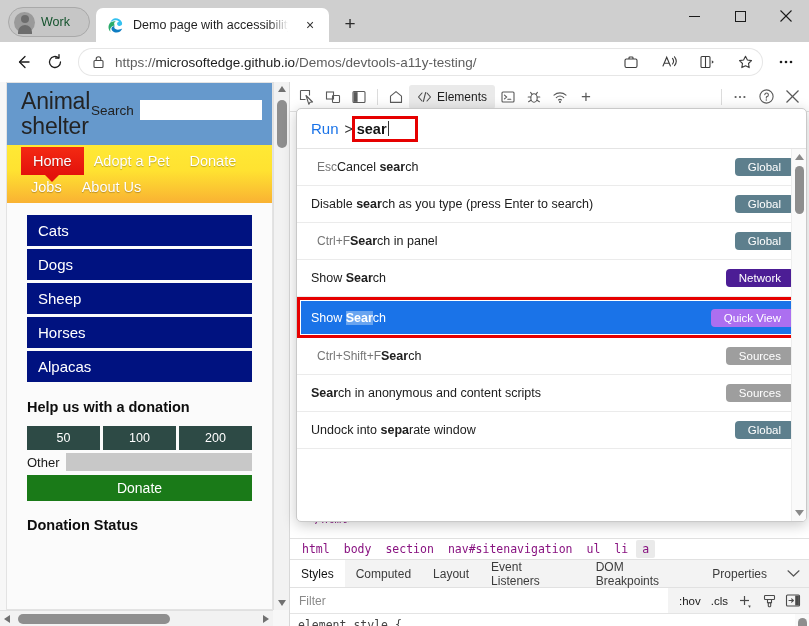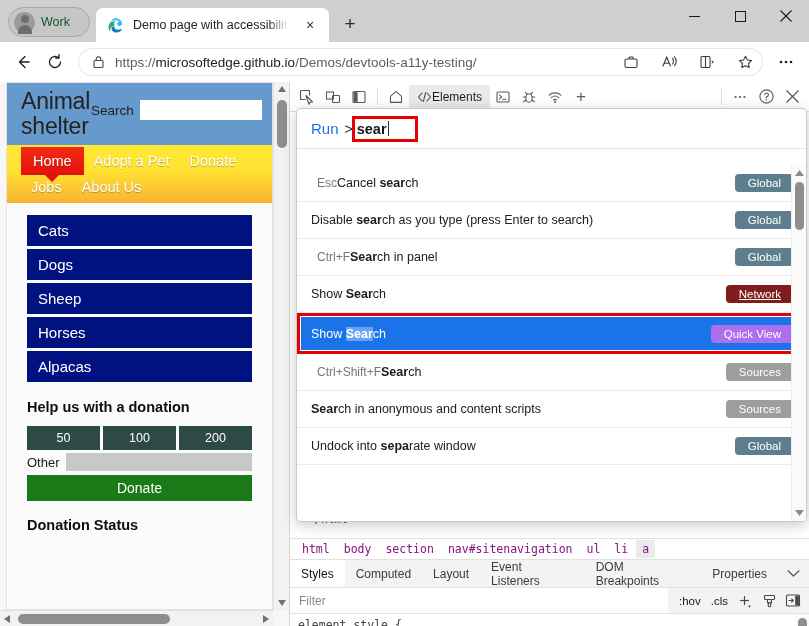--- a/index.html
+++ b/index.html
@@ -185,21 +185,21 @@
   #dt-toolbar {
     height: 30px; flex: none; display: flex; align-items: center;
     padding: 0 4px; border-bottom: 1px solid #e1e1e1; background: #fff;
   }
   .dt-icon {
     width: 26px; height: 24px; flex: none; color: #5a5a5a;
     display: flex; align-items: center; justify-content: center;
   }
   .dt-sep { width: 1px; height: 16px; background: #dcdcdc; margin: 0 5px; flex: none; }
   #dt-elements-tab {
-    height: 24px; display: flex; align-items: center; 
+    height: 24px; display: flex; align-items: center; gap: 5px;
     padding: 0 8px; border-radius: 3px; background: #eaeaea; flex: none;
   }
   #dt-elements-label { font-size: 12px; color: #1d1d1d; }
   #dt-toolbar-right { margin-left: auto; display: flex; align-items: center; }
 
   
   #dom-tree {
     position: absolute; left: 0; right: 0; top: 30px; height: 416px;
     background: #fff; overflow: hidden;
     font-family: "DejaVu Sans Mono", monospace; font-size: 11px;
@@ -207,21 +207,21 @@
   #dom-closing {
     position: absolute; left: 0; right: 0; bottom: 0; padding: 2px 0 2px 18px;
     color: #881280;
   }
 
   
   #command-palette {
     position: absolute; left: 6px; right: 2px; top: 26px; height: 414px;
     background: #fff; border: 1px solid #c9c9c9; border-radius: 5px;
     box-shadow: 0 3px 14px rgba(0,0,0,.22);
-    display: flex; flex-direction: column; overflow: hidden; z-index: 5; gap: 16px;
+    display: flex; flex-direction: column; overflow: hidden; z-index: 5;
   }
   #palette-query-row {
     height: 40px; flex: none; display: flex; align-items: center;
     padding: 0 10px 0 14px; border-bottom: 1px solid #e4e4e4; gap: 0;
   }
   #palette-run-label { font-size: 15px; color: #1a73e8; margin-right: 6px; }
   #palette-prompt { font-size: 14px; color: #333; }
   #palette-input-wrap {
     border: 3px solid #e60000; padding: 1px 26px 1px 2px;
     margin-left: -1px; position: relative;
@@ -249,21 +249,21 @@
   .pr-text b { font-weight: bold; }
   .palette-row.selected .pr-text b {
     background: rgba(255,255,255,.35); font-weight: bold;
   }
   .pr-shortcut { font-size: 12px; color: #767676; margin-left: 7px; }
   .pr-badge {
     font-size: 11.5px; color: #fff; border-radius: 4px;
     padding: 3px 13px; flex: none; margin-left: 10px;
   }
   .badge-global  { background: #5d7f8d; }
-  .badge-network { background: #7f1d1d; text-decoration: underline; }
+  .badge-network { background: #4c1d95; }
   .badge-quick   { background: #ac6ff0; margin-left: 16px; }
   .badge-sources { background: #9e9e9e; }
 
   #palette-scrollbar {
     position: absolute; right: 0; top: 0; bottom: 0; width: 15px;
     background: #fafafa; border-left: 1px solid #eee;
   }
 
   
   #dom-breadcrumb {

